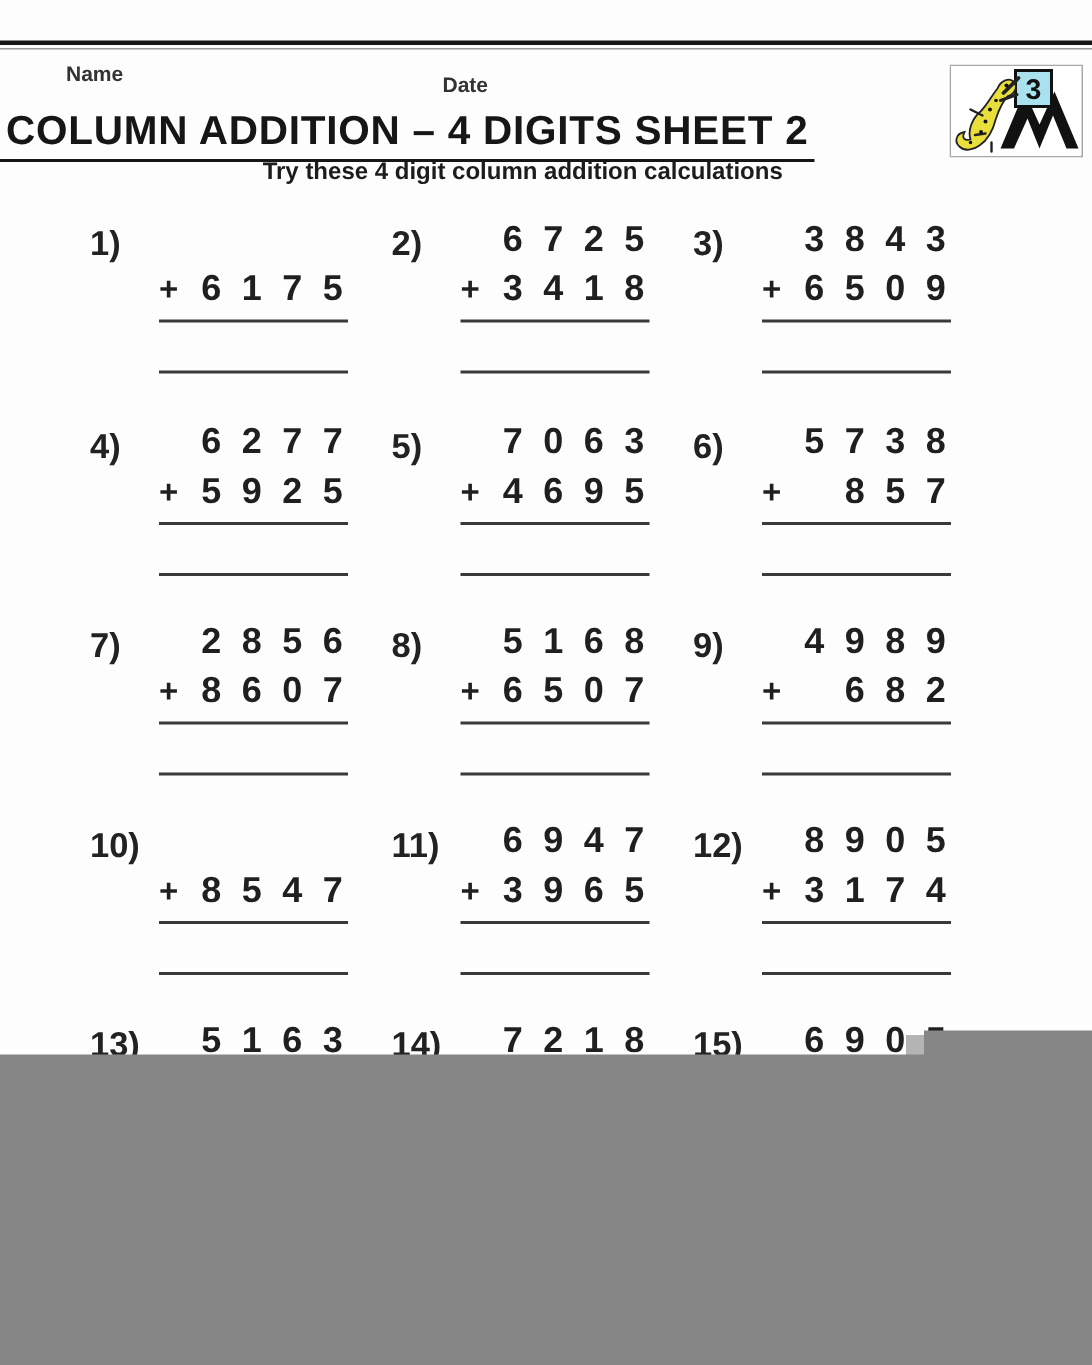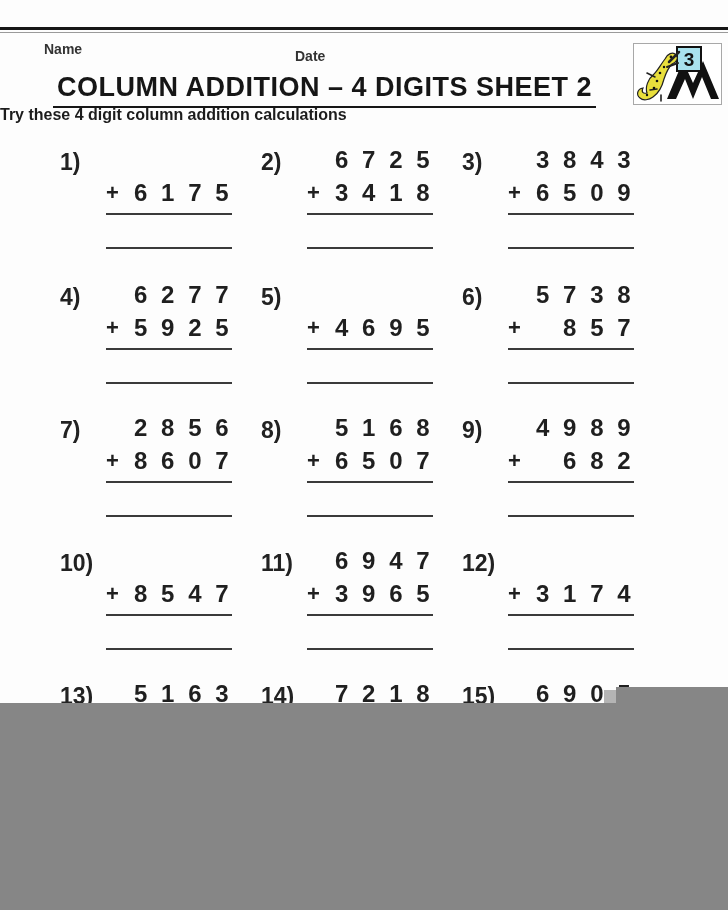--- a/index.html
+++ b/index.html
@@ -13,26 +13,26 @@
   
   .rule-black{left:0;top:27px;width:728px;height:3px;background:#161616;}
   .rule-gray{left:0;top:32px;width:728px;height:1px;background:#9a9a9a;}
   
   .field-label{font-size:14px;font-weight:600;color:#333;}
   .name-label{left:44px;top:41px;}
   .date-label{left:295px;top:48px;}
   
   .logo-box{left:633px;top:43px;width:89px;height:62px;}
   
-  .title-wrap{left:0;top:72px;width:596px;text-align:right;text-decoration:underline;}
+  .title-wrap{left:0;top:72px;width:596px;text-align:left;text-decoration:underline;}
   .title{
     display:inline-block;font-size:27px;font-weight:700;color:#161616;
     letter-spacing:0.5px;border-bottom:2px solid #161616;padding:0 4px 3px 4px;
   }
-  .subtitle-wrap{left:0;top:106px;width:697px;}
+  .subtitle-wrap{left:0;top:106px;width:697px;text-align:center;}
   .subtitle{font-size:16px;font-weight:600;color:#1c1c1c;}
   
   .problem{position:absolute;width:126px;height:100px;z-index:2;}
   .pnum{
     position:absolute;left:-46px;top:-3px;width:44px;
     font-size:23px;font-weight:600;color:#222;text-align:left;
   }
   .oprow{
     position:absolute;left:0;right:0;height:26px;
     display:flex;justify-content:space-between;align-items:flex-start;
@@ -135,20 +135,23 @@
     </div>
   <div class="oprow bottom">
       <span class="plus">+</span>
       <span class="digits">5 9 2 5</span>
     </div>
   <div class="ansline line1"></div>
   <div class="ansline line2"></div>
 </div>
 <div class="problem" style="left:307px;top:287px">
   <div class="pnum">5)</div>
+  <div class="oprow top">
+      <span class="digits">7 0 6 3</span>
+    </div>
   <div class="oprow bottom">
       <span class="plus">+</span>
       <span class="digits">4 6 9 5</span>
     </div>
   <div class="ansline line1"></div>
   <div class="ansline line2"></div>
 </div>
 <div class="problem" style="left:508px;top:287px">
   <div class="pnum">6)</div>
   <div class="oprow top">
@@ -215,20 +218,23 @@
     </div>
   <div class="oprow bottom">
       <span class="plus">+</span>
       <span class="digits">3 9 6 5</span>
     </div>
   <div class="ansline line1"></div>
   <div class="ansline line2"></div>
 </div>
 <div class="problem" style="left:508px;top:553px">
   <div class="pnum">12)</div>
+  <div class="oprow top">
+      <span class="digits">8 9 0 5</span>
+    </div>
   <div class="oprow bottom">
       <span class="plus">+</span>
       <span class="digits">3 1 7 4</span>
     </div>
   <div class="ansline line1"></div>
   <div class="ansline line2"></div>
 </div>
 
 <div class="problem" style="left:106px;top:686px">
   <div class="pnum">13)</div>

